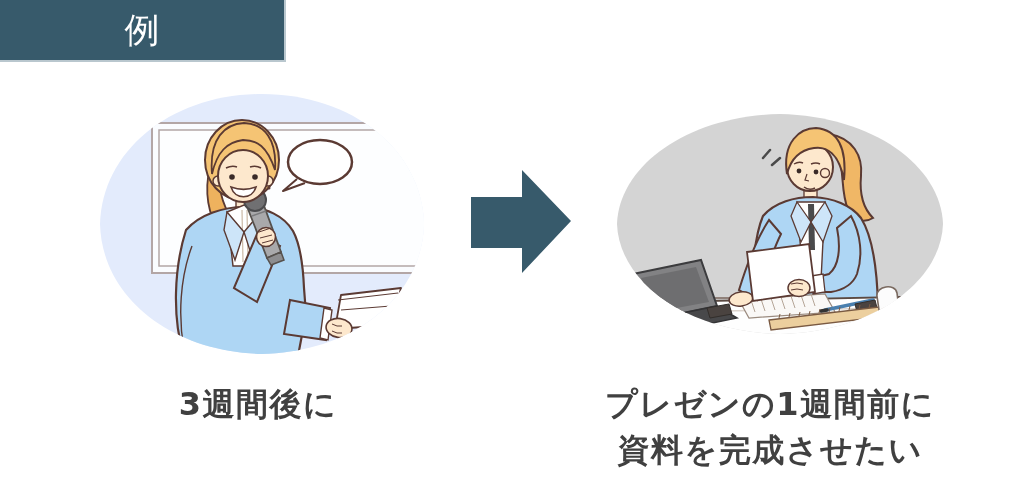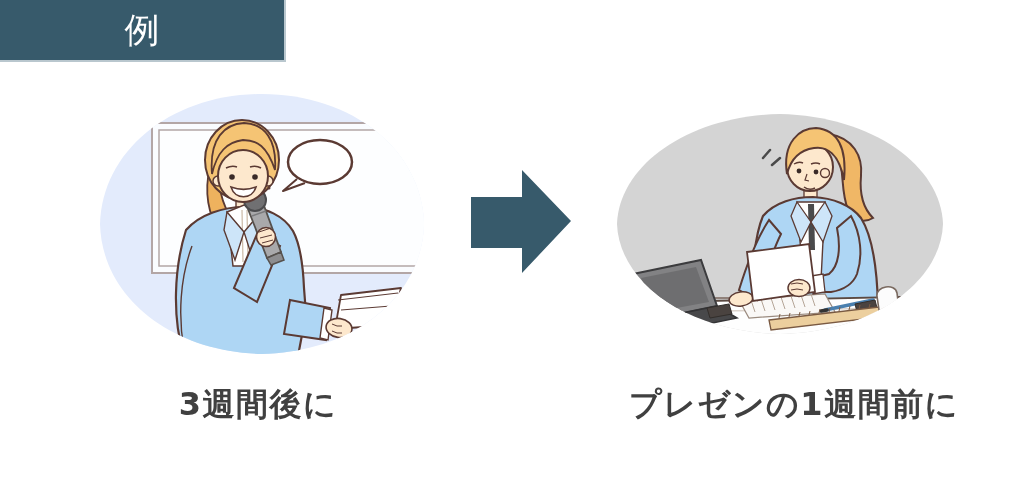--- a/index.html
+++ b/index.html
@@ -18,21 +18,21 @@
   .scene-svg{position:absolute;}
   #left-scene{left:94px;top:88px;}
   #arrow-box{left:468px;top:167px;}
   #right-scene{left:611px;top:110px;}
   .caption{
     position:absolute;top:381px;width:420px;
     text-align:center;font-size:32px;font-weight:700;color:#404040;
     line-height:46px;letter-spacing:1.5px;
   }
   .caption-left{left:48px;}
-  .caption-right{left:584px;}
+  .caption-right{left:560px;}
   .caption div{white-space:nowrap;text-align:center;}
 </style>
 </head>
 <body>
 
 <div class="badge">
   <span class="badge-label">例</span>
 </div>
 
 <svg id="left-scene" class="scene-svg" width="336" height="272" viewBox="0 0 336 272">
@@ -174,13 +174,14 @@
     <path d="M193,77 q5,4 11,1" stroke="#5b3a33" stroke-width="1.6" fill="none"></path>
     <path d="M152,48 L159,40 M161,55 L169,48" stroke="#4a4a4a" stroke-width="2.5" stroke-linecap="round"></path>
   </g>
 </svg>
 
 <div class="caption caption-left">
   <div>3週間後に</div>
 </div>
 <div class="caption caption-right">
   <div>プレゼンの1週間前に</div>
+  <div>資料を完成させたい</div>
 </div>
 
 </body></html>

